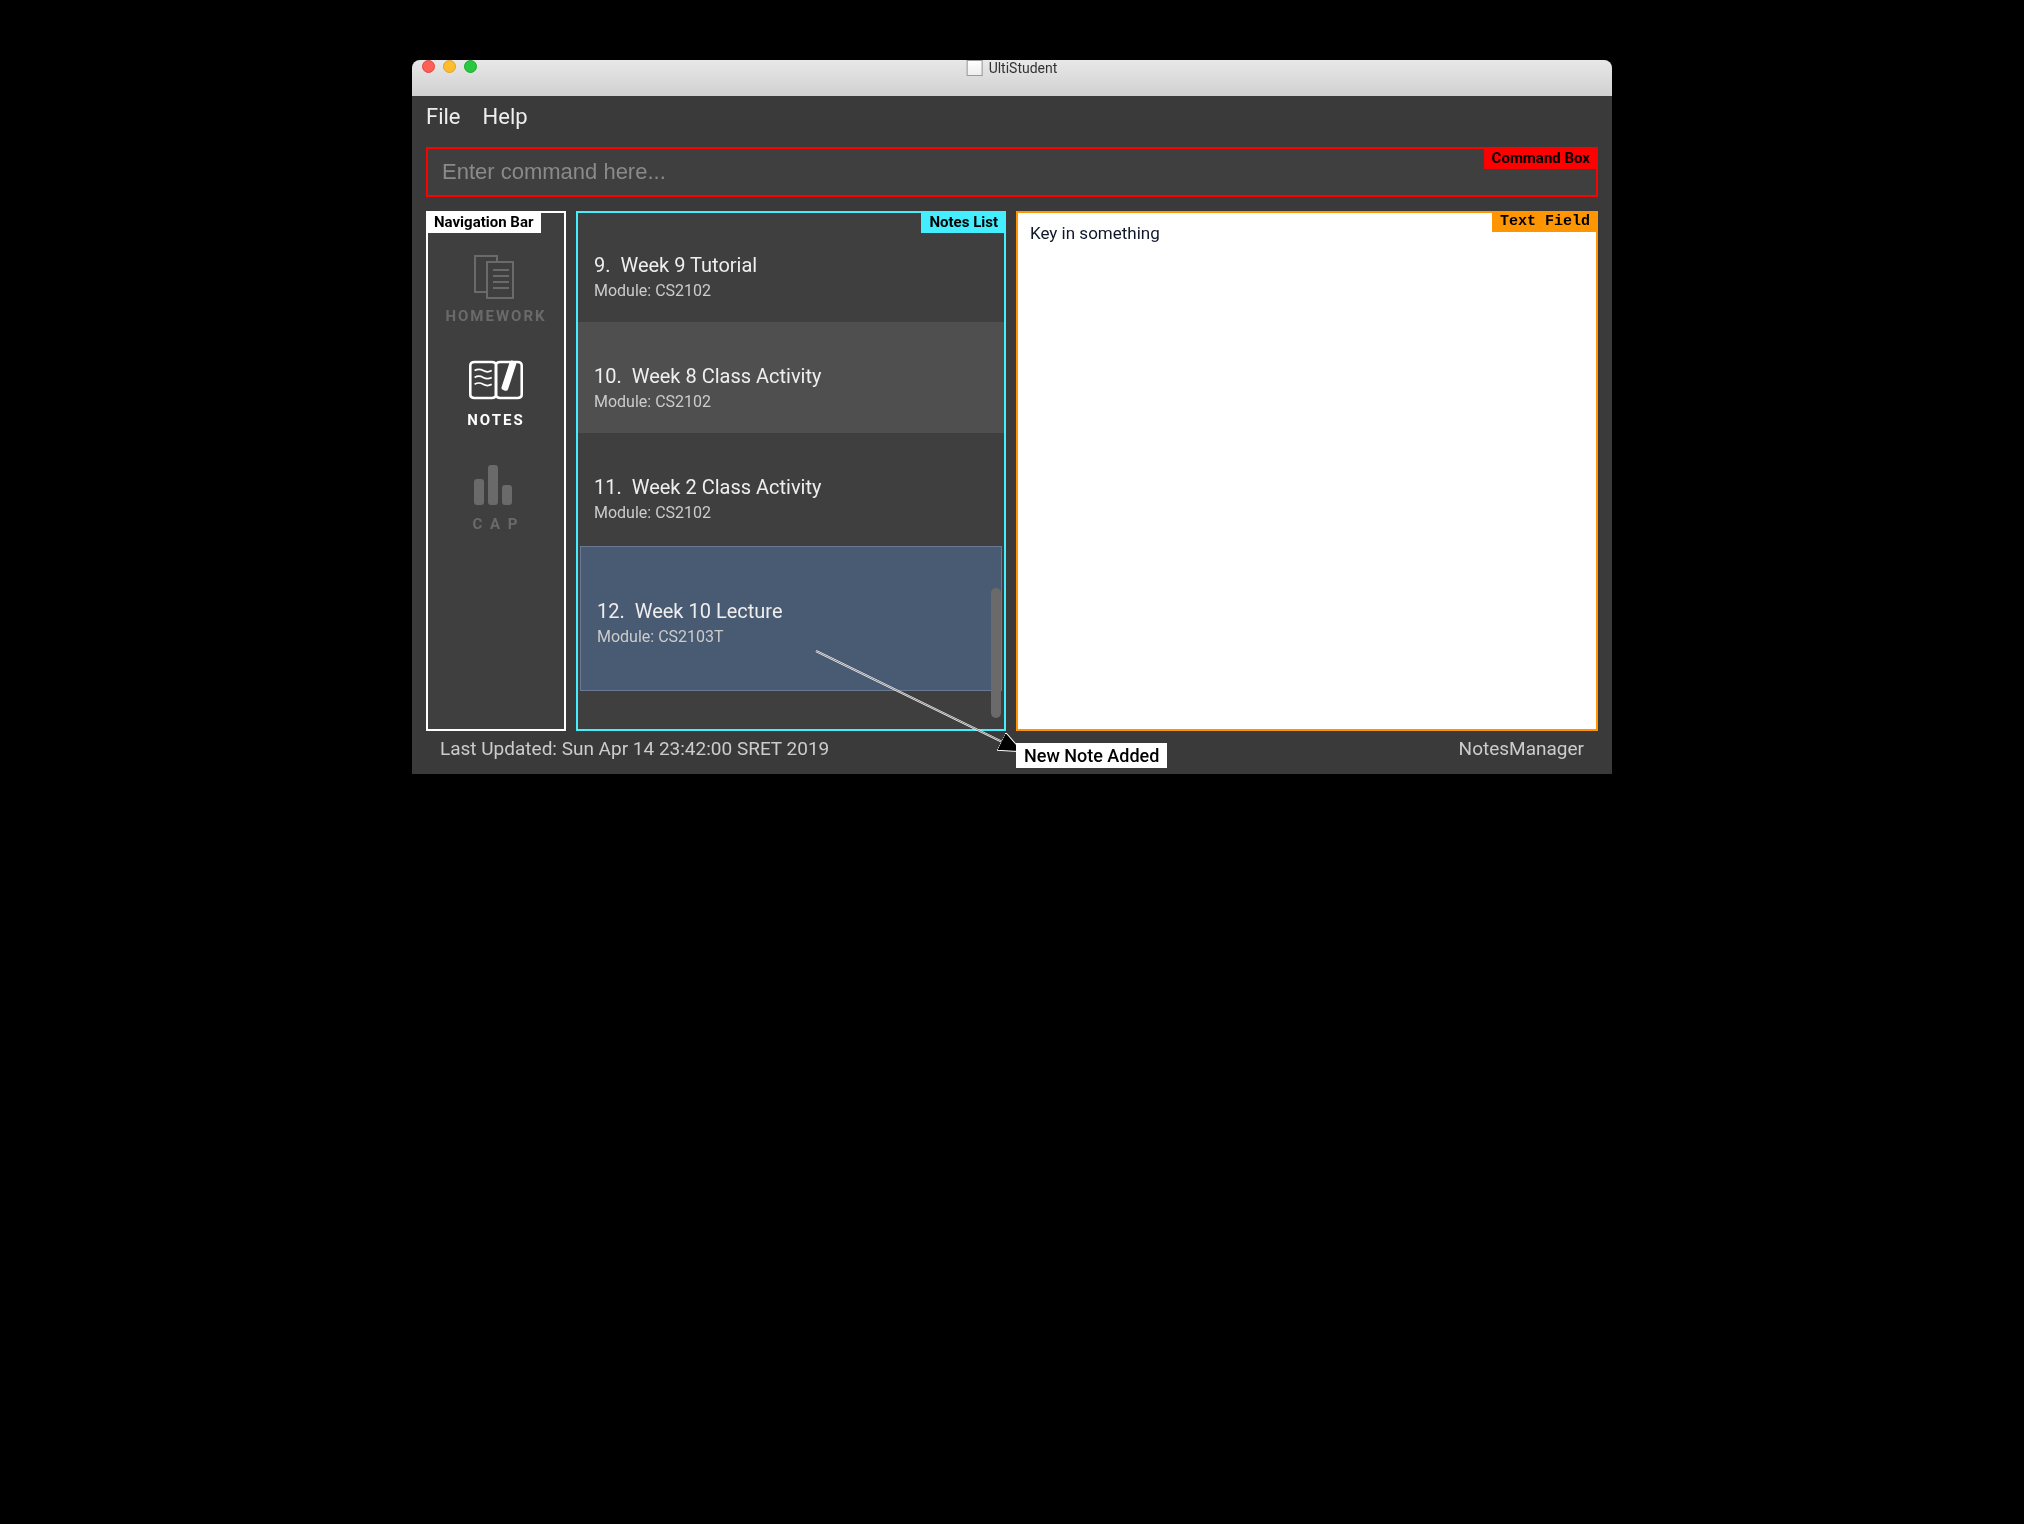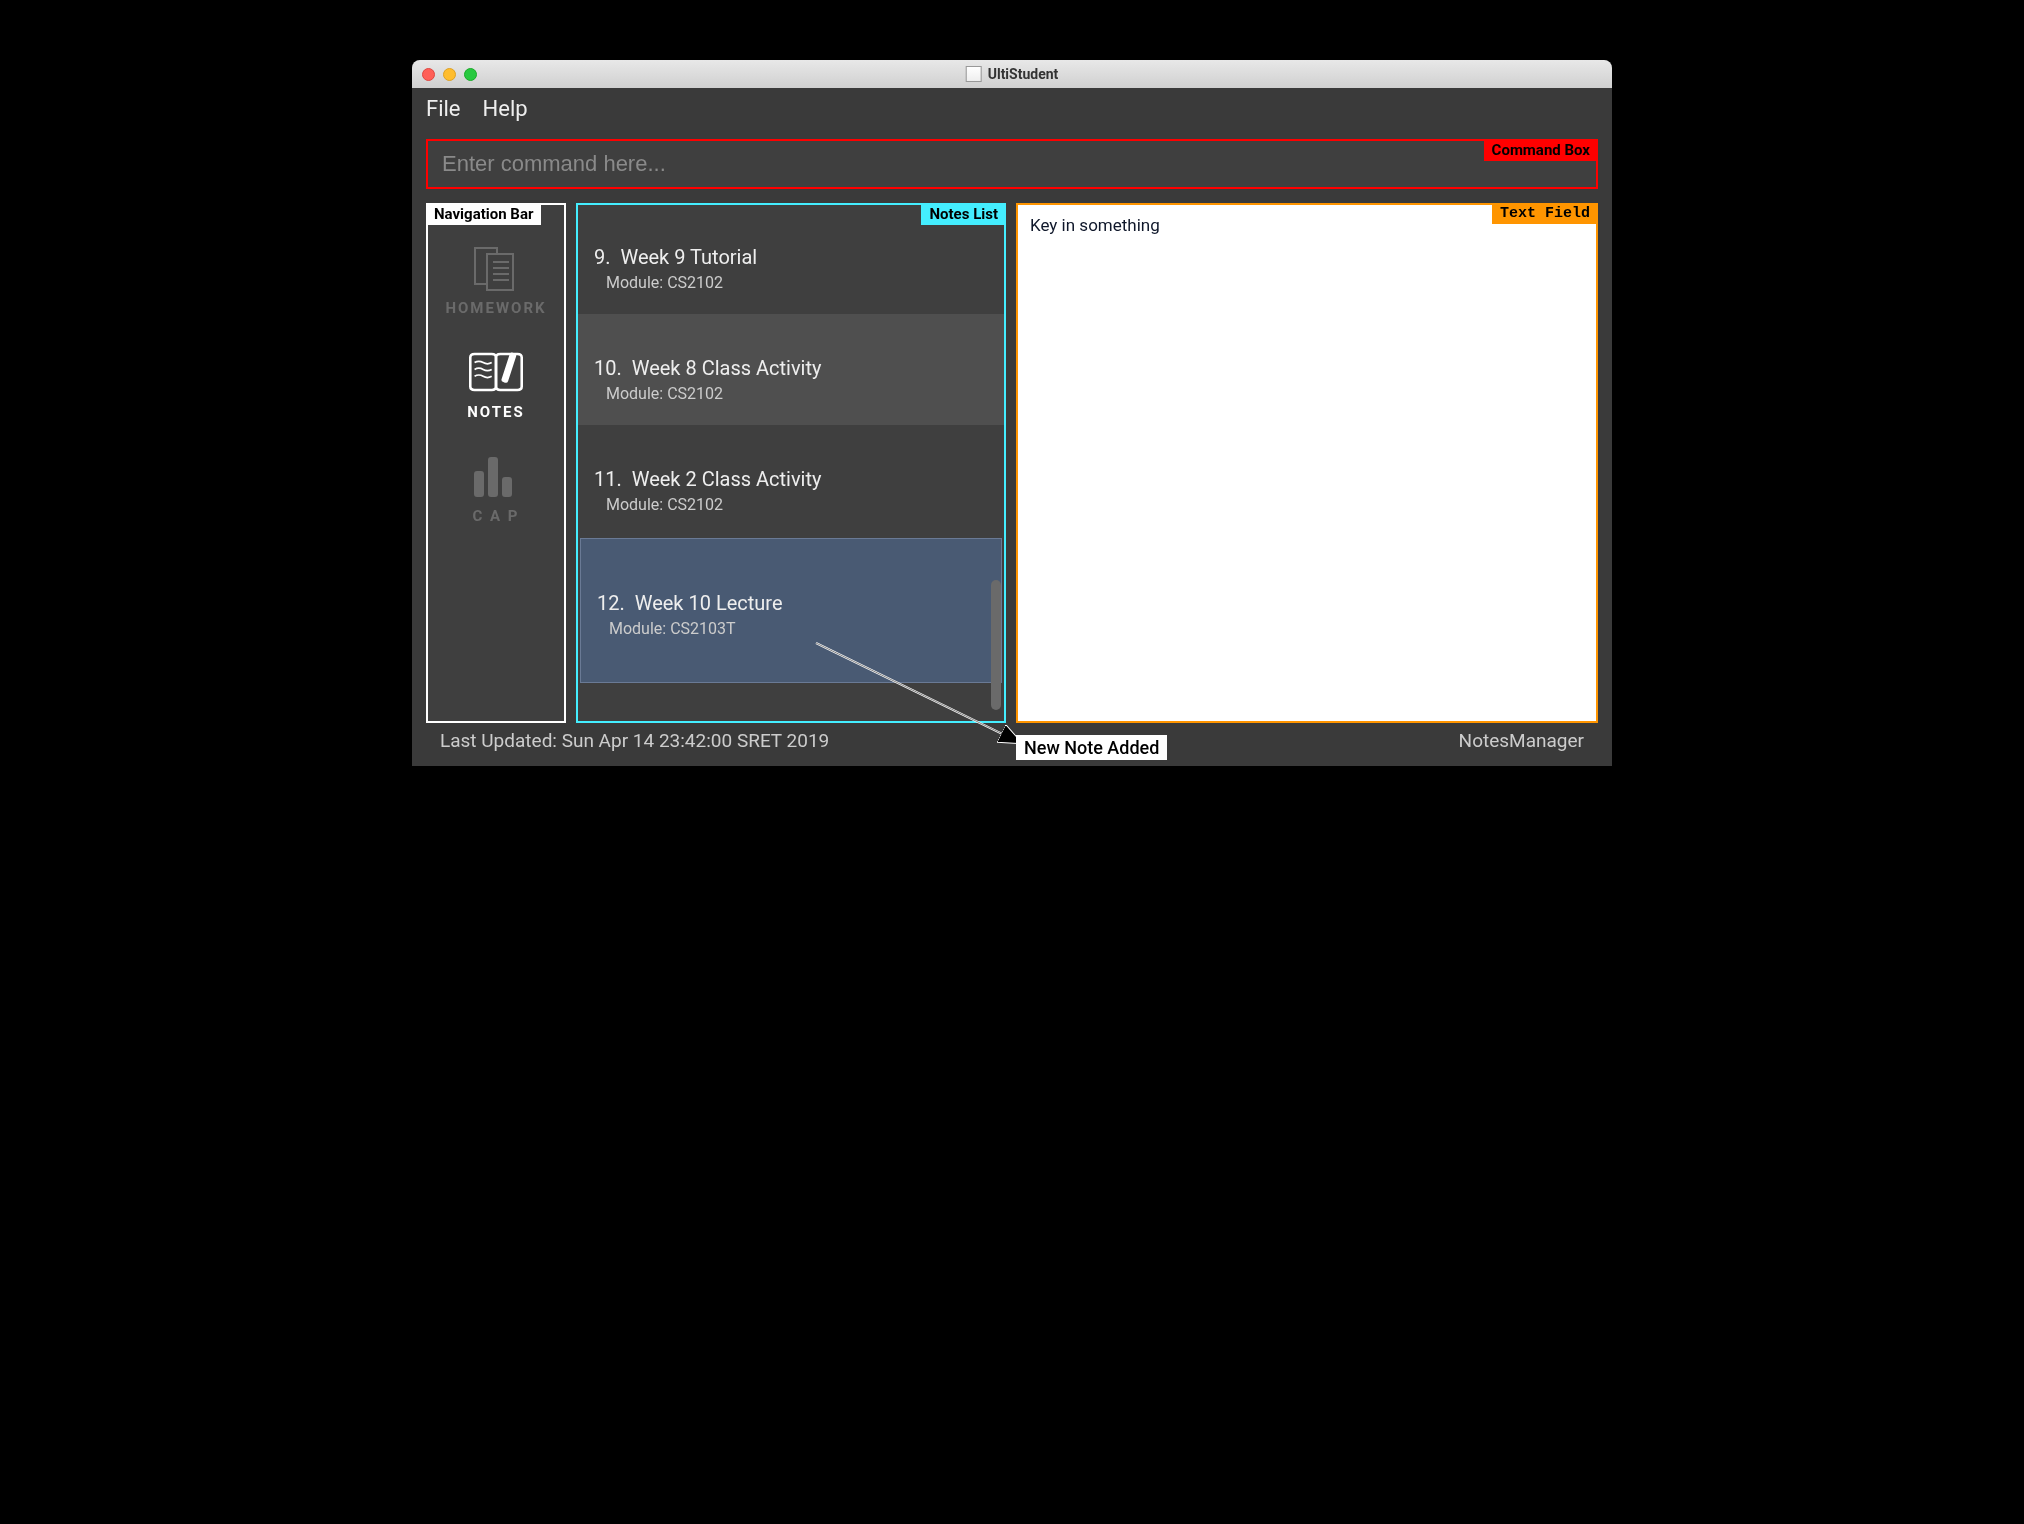--- a/index.html
+++ b/index.html
@@ -14,27 +14,26 @@
       padding-top: 60px;
     }
     .window {
       width: 1200px;
       background: #3a3a3a;
       border-radius: 8px 8px 0 0;
       box-shadow: 0 30px 60px rgba(0,0,0,0.6);
       overflow: visible;
     }
     .titlebar {
-      height: 28px;
+      height: 36px;
       background: linear-gradient(#e8e8e8, #d0d0d0);
       display: flex;
-      align-items: center;
+      align-items: flex-start;
       position: relative;
       border-radius: 8px 8px 0 0;
-      font-weight: bold;
     }
     .traffic { display: flex; gap: 8px; margin-left: 10px; }
     .tdot { width: 13px; height: 13px; border-radius: 50%; }
     .t-close { background: #ff5f57; border: 1px solid #e04640; }
     .t-min { background: #ffbd2e; border: 1px solid #dea123; }
     .t-max { background: #28c940; border: 1px solid #1aab29; }
     .titlebar-title {
       position: absolute;
       left: 50%;
       transform: translateX(-50%);
@@ -122,21 +121,21 @@
       flex: 0 0 430px;
       border: 2.5px solid #44eeff;
       background: #3f3f3f;
       overflow: hidden;
     }
     .notes-scroll { position: absolute; inset: 0; overflow: hidden; }
     .note-item { padding: 20px 16px 22px 16px; }
     .note-item.alt { background: #4f4f4f; }
     .note-item.sel { background: #495a73; border: 1px solid #6a7a95; }
     .note-title { color: #eee; font-size: 20px; margin-bottom: 4px; }
-    .note-mod { color: #ccc; font-size: 16px; margin-left: 12px; }
+    .note-mod { color: #ccc; font-size: 16px; }
     .scroll-thumb {
       position: absolute;
       right: 3px;
       width: 10px;
       background: #6a6a6a;
       border-radius: 5px;
     }
     .text-field {
       position: relative;
       flex: 1;

